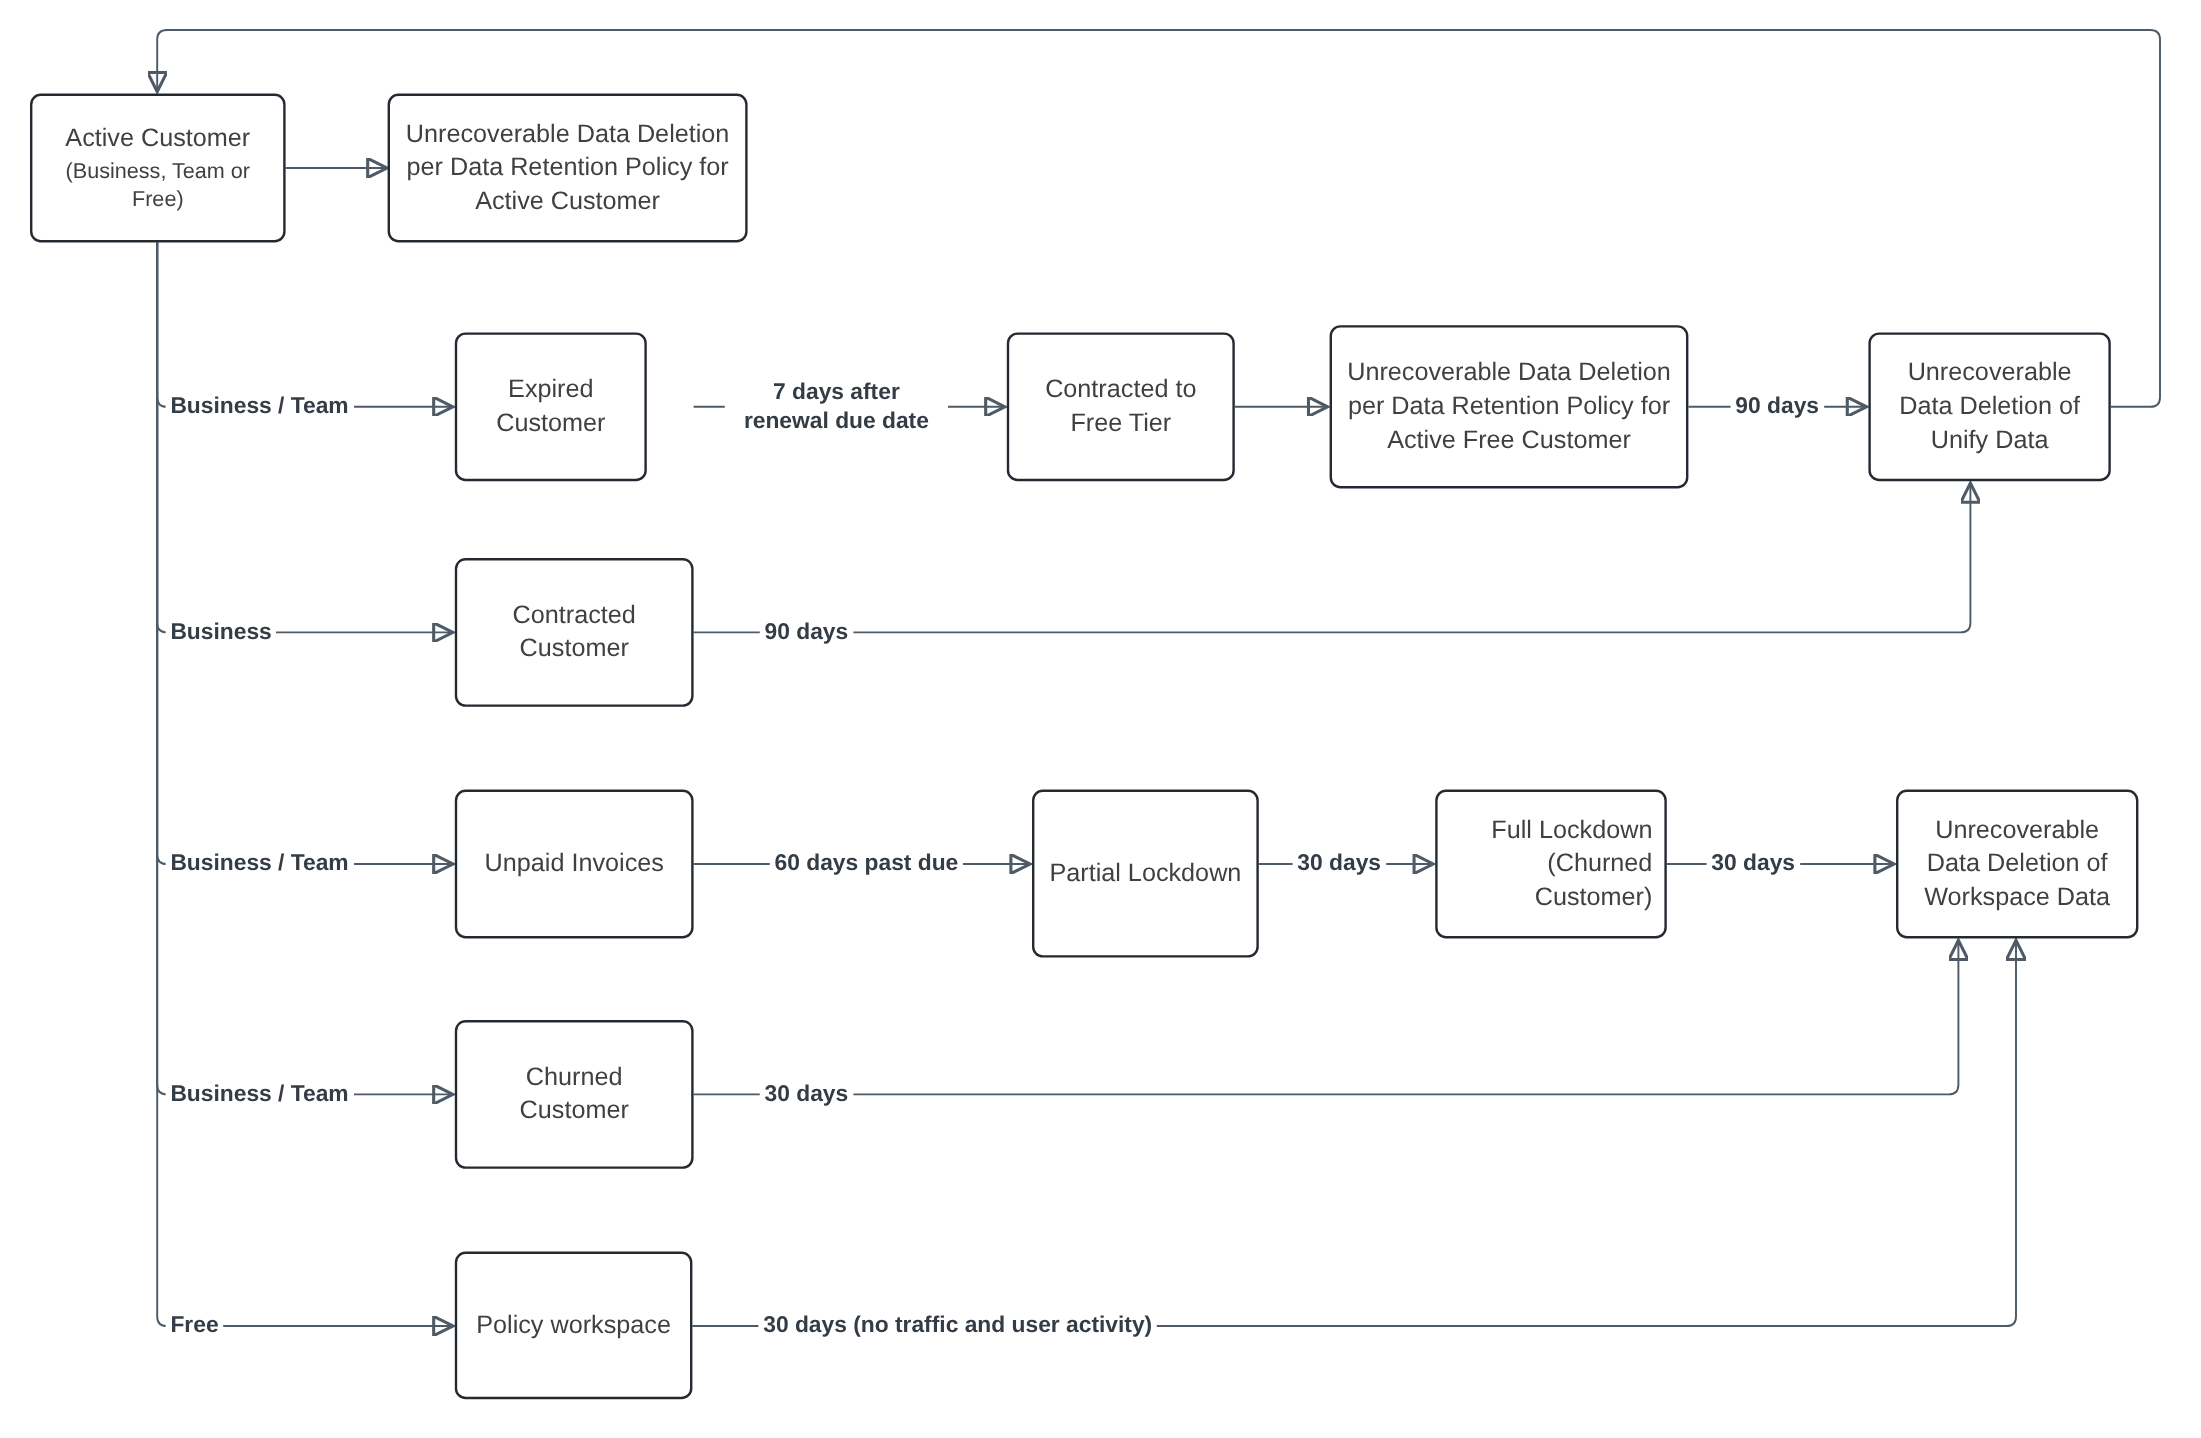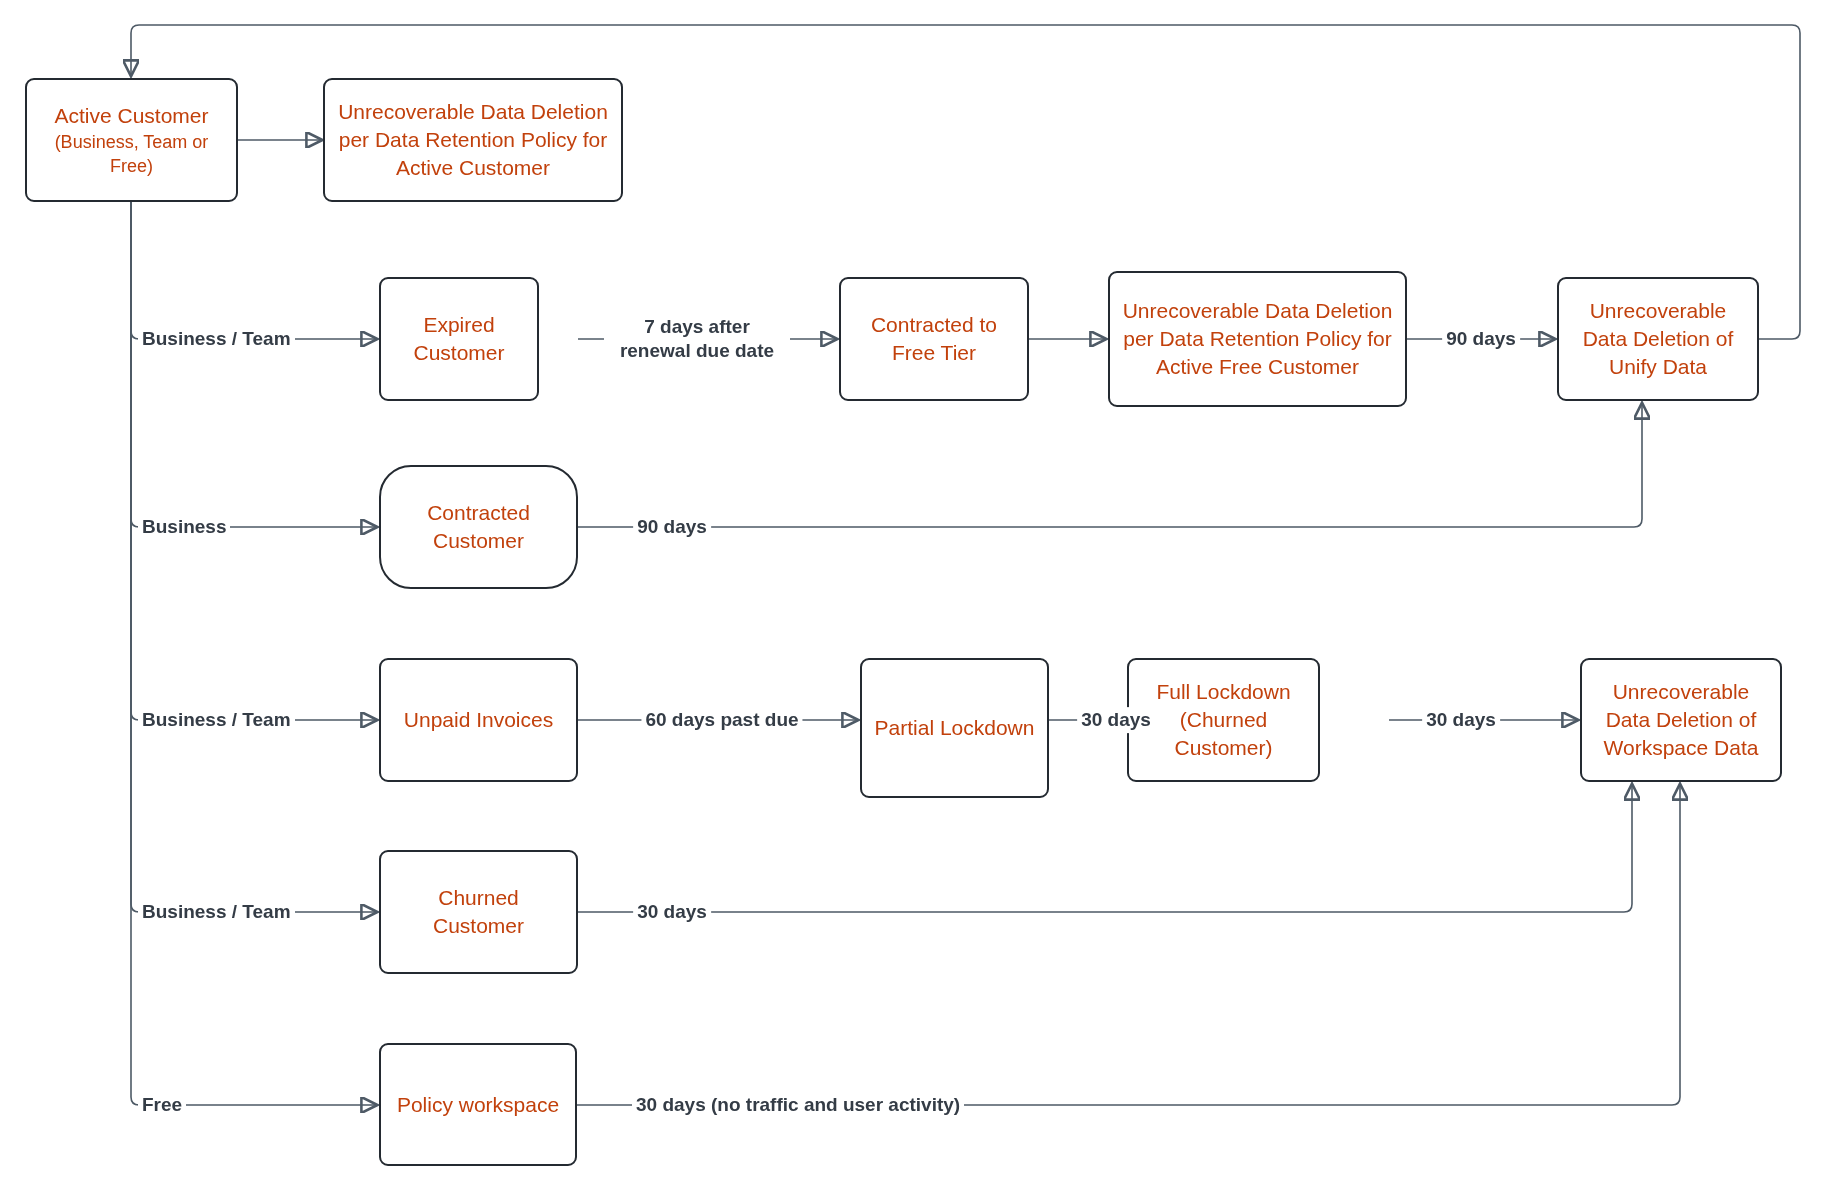--- a/index.html
+++ b/index.html
@@ -17,21 +17,21 @@
     position:absolute;
     box-sizing:border-box;
     background:#ffffff;
     border:2.5px solid #242a31;
     border-radius:9px;
     display:flex;
     flex-direction:column;
     align-items:center;
     justify-content:center;
     text-align:center;
-    color:#c2410c;
+    color:#404040;
     font-size:21px;
     line-height:1.32;
     padding:6px 10px;
   }
   .node .sub{font-size:18px;line-height:1.35;}
   .edge-label{
     position:absolute;
     background:#ffffff;
     color:#343c46;
     font-weight:bold;
@@ -94,30 +94,30 @@
   </div>
   <div class="node" style="left:839px;top:277px;width:190px;height:124px;">
     <span>Contracted to Free Tier</span>
   </div>
   <div class="node" style="left:1108px;top:271px;width:299px;height:136px;">
     <span>Unrecoverable Data Deletion per Data Retention Policy for Active Free Customer</span>
   </div>
   <div class="node" style="left:1557px;top:277px;width:202px;height:124px;">
     <span>Unrecoverable Data Deletion of Unify Data</span>
   </div>
-  <div class="node" style="left:379px;top:465px;width:199px;height:124px;border-radius:32px;">
+  <div class="node" style="left:379px;top:465px;width:199px;height:124px;">
     <span>Contracted Customer</span>
   </div>
   <div class="node" style="left:379px;top:658px;width:199px;height:124px;">
     <span>Unpaid Invoices</span>
   </div>
   <div class="node" style="left:860px;top:658px;width:189px;height:140px;">
     <span>Partial Lockdown</span>
   </div>
-  <div class="node" style="left:1127px;top:658px;width:193px;height:124px;">
+  <div class="node" style="left:1196px;top:658px;width:193px;height:124px;text-align:right;">
     <span>Full Lockdown (Churned Customer)</span>
   </div>
   <div class="node" style="left:1580px;top:658px;width:202px;height:124px;">
     <span>Unrecoverable Data Deletion of Workspace Data</span>
   </div>
   <div class="node" style="left:379px;top:850px;width:199px;height:124px;">
     <span>Churned Customer</span>
   </div>
   <div class="node" style="left:379px;top:1043px;width:198px;height:123px;">
     <span>Policy workspace</span>

